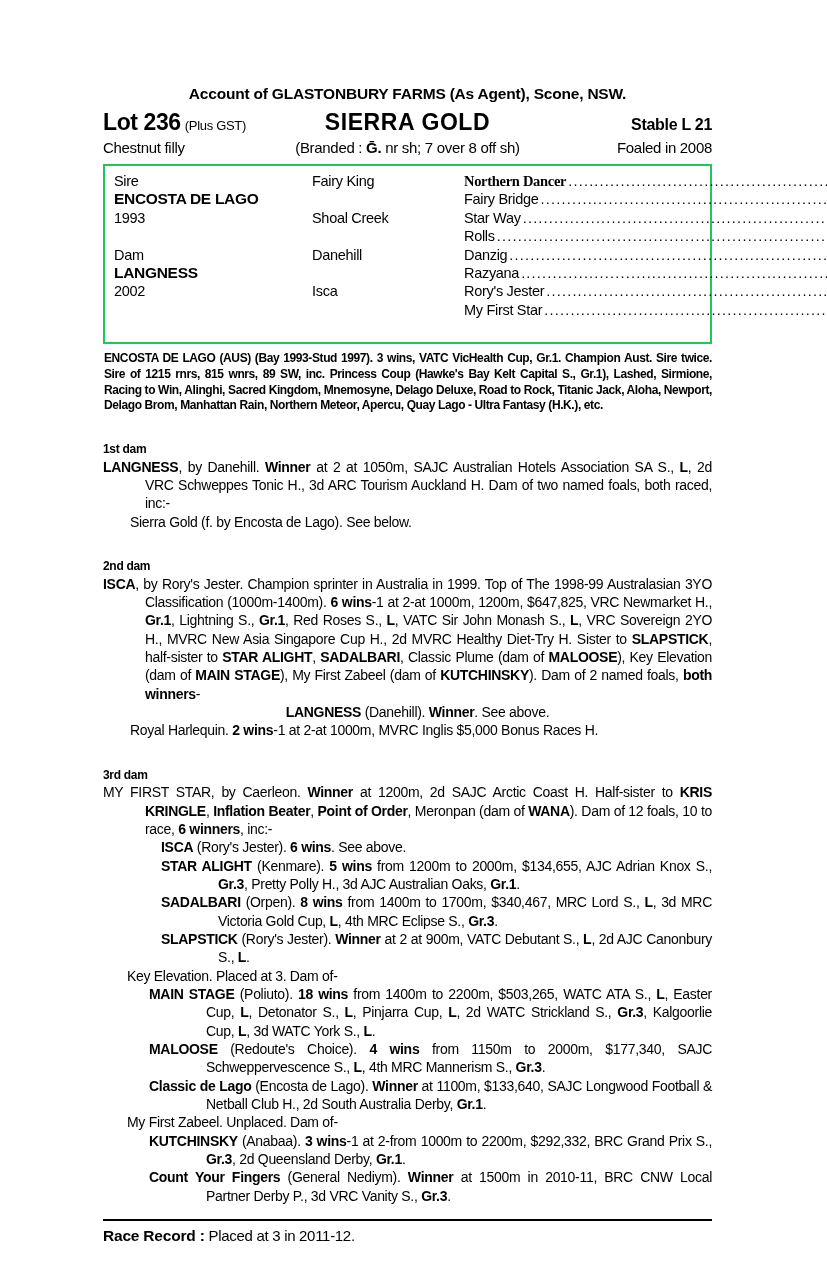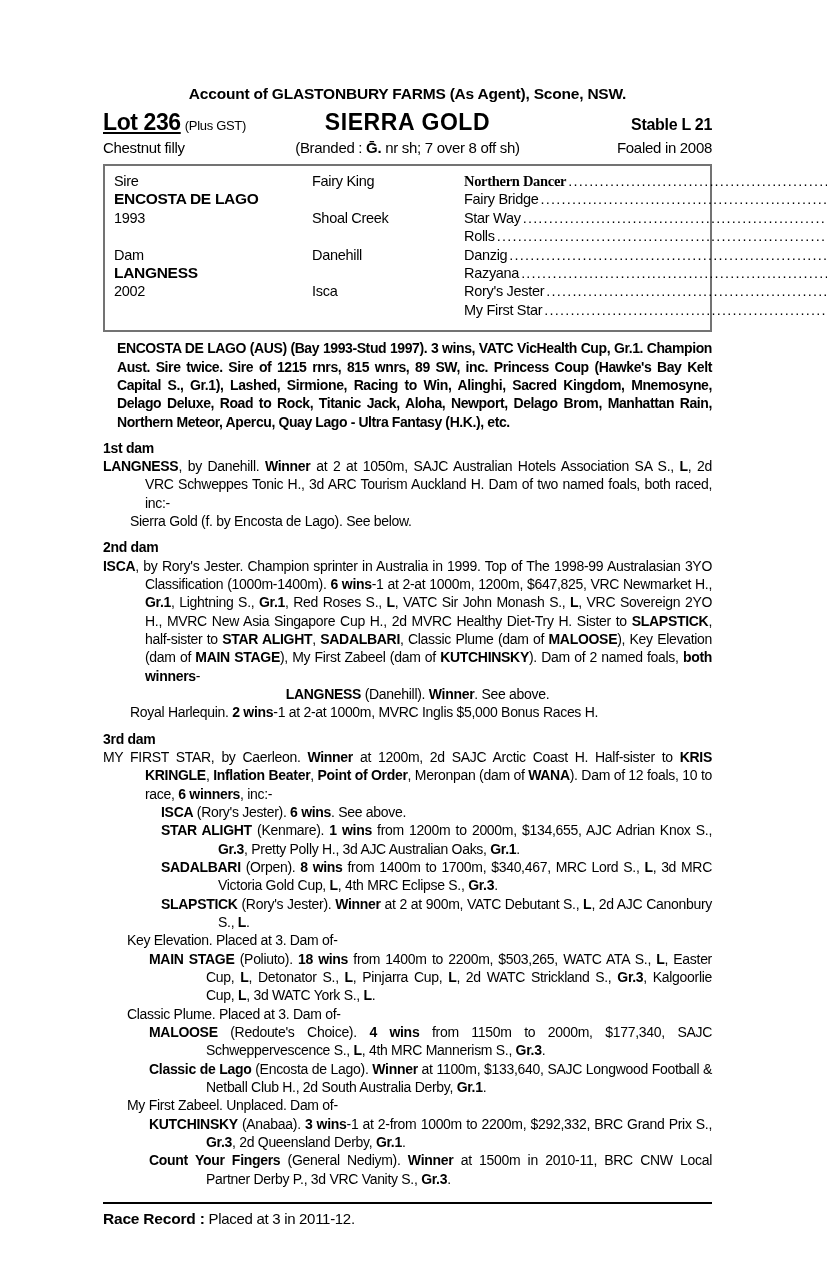--- a/index.html
+++ b/index.html
@@ -8,50 +8,50 @@
     box-sizing:border-box;padding:84px 115px 0 103px;overflow:hidden;
     font-family:"Liberation Sans","DejaVu Sans",sans-serif;
     color:#000;font-size:14px;letter-spacing:-0.3px;line-height:1.31;
   }
   p{margin:0;}
   b{font-weight:bold;}
   
   .account{text-align:center;font-weight:bold;font-size:15.5px;letter-spacing:-0.2px;}
   .lot-row{display:grid;grid-template-columns:1fr auto 1fr;align-items:baseline;margin-top:3px;}
   .lot-left{white-space:nowrap;}
-  .lot-num{font-weight:bold;font-size:23px;letter-spacing:-0.4px;text-decoration:underline;}
+  .lot-num{font-weight:bold;font-size:23px;letter-spacing:-0.4px;}
   .gst{font-size:13px;margin-left:4px;}
   .horse-name{font-weight:bold;font-size:23px;letter-spacing:0.6px;text-align:left;padding:0 10px;}
   .stable{font-weight:bold;font-size:16px;text-align:right;white-space:nowrap;}
   .sub-row{display:grid;grid-template-columns:1fr auto 1fr;align-items:baseline;margin-top:1px;font-size:15px;}
   .sub-left{white-space:nowrap;}
   .brand-line{text-align:center;white-space:nowrap;padding:0 10px;}
   .brand-glyph{font-weight:600;}
   .foaled{text-align:right;white-space:nowrap;}
   
   .ptable{
-    border:2px solid #737373;margin-top:6px;padding:6px 9px 11px 9px;
+    border:2px solid #22c55e;margin-top:6px;padding:6px 9px 23px 9px;
     display:grid;grid-template-columns:198px 152px 1fr;grid-auto-rows:18.4px;
     font-size:14.5px;letter-spacing:-0.3px;
   }
   .ptable span{white-space:nowrap;line-height:18.4px;}
   .pname{font-weight:bold;font-size:15.5px;}
   .c-sire-label{grid-area:1/1;} .c-sire-name{grid-area:2/1;} .c-sire-year{grid-area:3/1;}
   .c-dam-label{grid-area:5/1;}  .c-dam-name{grid-area:6/1;}  .c-dam-year{grid-area:7/1;}
   .c-sire-sire{grid-area:1/2;}  .c-sire-dam{grid-area:3/2;}
   .c-dam-sire{grid-area:5/2;}   .c-dam-dam{grid-area:7/2;}
   .g3row{grid-column:3;display:flex;align-items:baseline;line-height:18.4px;}
   .g3l{white-space:nowrap;}
   .g3lead{flex:1 1 auto;overflow:hidden;white-space:nowrap;margin:0 2px;}
   .g3lead::after{content:"........................................................................";letter-spacing:1.2px;}
   .g3b{font-weight:bold;font-family:Liberation Serif, serif;}
   
   .bodywrap{margin-top:7px;}
-  .p-sire{font-weight:bold;text-align:justify;margin:0 0 0 14px;font-size:14px;letter-spacing:-0.4px;}
-  .p-h{font-weight:bold;font-size:14px;margin-top:8px;}
+  .p-sire{font-weight:bold;text-align:justify;margin:0 0 0 1px;font-size:12px;letter-spacing:-0.4px;}
+  .p-h{font-weight:bold;font-size:12px;margin-top:28px;}
   .p-dam{text-align:justify;padding-left:42px;text-indent:-42px;}
   .p-sub1{margin-left:20px;text-align:center;}
   .p-sub1b{margin-left:27px;}
   .p-prog{text-align:justify;margin-left:28px;padding-left:87px;text-indent:-57px;}
   .p-branch{margin-left:24px;}
   .p-prog2{text-align:justify;margin-left:46px;padding-left:57px;text-indent:-57px;}
   
   .race{border-top:2px solid #000;margin-top:14px;padding-top:5px;font-size:15px;}
   .race-label{font-weight:bold;font-size:15.5px;letter-spacing:-0.2px;}
 </style>
@@ -126,26 +126,25 @@
       <p class="p-h"><b>1st dam</b></p>
       <p class="p-dam"><b>LANGNESS</b>, by Danehill. <b>Winner</b> at 2 at 1050m, SAJC Australian Hotels Association SA S., <b>L</b>, 2d VRC Schweppes Tonic H., 3d ARC Tourism Auckland H. Dam of two named foals, both raced, inc:-</p>
       <p class="p-sub1b">Sierra Gold (f. by Encosta de Lago). See below.</p>
       <p class="p-h"><b>2nd dam</b></p>
       <p class="p-dam"><b>ISCA</b>, by Rory's Jester. Champion sprinter in Australia in 1999. Top of The 1998-99 Australasian 3YO Classification (1000m-1400m). <b>6 wins</b>-1 at 2-at 1000m, 1200m, $647,825, VRC Newmarket H., <b>Gr.1</b>, Lightning S., <b>Gr.1</b>, Red Roses S., <b>L</b>, VATC Sir John Monash S., <b>L</b>, VRC Sovereign 2YO H., MVRC New Asia Singapore Cup H., 2d MVRC Healthy Diet-Try H. Sister to <b>SLAPSTICK</b>, half-sister to <b>STAR ALIGHT</b>, <b>SADALBARI</b>, Classic Plume (dam of <b>MALOOSE</b>), Key Elevation (dam of <b>MAIN STAGE</b>), My First Zabeel (dam of <b>KUTCHINSKY</b>). Dam of 2 named foals, <b>both winners</b>-</p>
       <p class="p-sub1"><b>LANGNESS</b> (Danehill). <b>Winner</b>. See above.</p>
       <p class="p-sub1b">Royal Harlequin. <b>2 wins</b>-1 at 2-at 1000m, MVRC Inglis $5,000 Bonus Races H.</p>
       <p class="p-h"><b>3rd dam</b></p>
       <p class="p-dam">MY FIRST STAR, by Caerleon. <b>Winner</b> at 1200m, 2d SAJC Arctic Coast H. Half-sister to <b>KRIS KRINGLE</b>, <b>Inflation Beater</b>, <b>Point of Order</b>, Meronpan (dam of <b>WANA</b>). Dam of 12 foals, 10 to race, <b>6 winners</b>, inc:-</p>
       <p class="p-prog"><b>ISCA</b> (Rory's Jester). <b>6 wins</b>. See above.</p>
-      <p class="p-prog"><b>STAR ALIGHT</b> (Kenmare). <b>1 wins</b> from 1200m to 2000m, $134,655, AJC Adrian Knox S., <b>Gr.3</b>, Pretty Polly H., 3d AJC Australian Oaks, <b>Gr.1</b>.</p>
+      <p class="p-prog"><b>STAR ALIGHT</b> (Kenmare). <b>5 wins</b> from 1200m to 2000m, $134,655, AJC Adrian Knox S., <b>Gr.3</b>, Pretty Polly H., 3d AJC Australian Oaks, <b>Gr.1</b>.</p>
       <p class="p-prog"><b>SADALBARI</b> (Orpen). <b>8 wins</b> from 1400m to 1700m, $340,467, MRC Lord S., <b>L</b>, 3d MRC Victoria Gold Cup, <b>L</b>, 4th MRC Eclipse S., <b>Gr.3</b>.</p>
       <p class="p-prog"><b>SLAPSTICK</b> (Rory's Jester). <b>Winner</b> at 2 at 900m, VATC Debutant S., <b>L</b>, 2d AJC Canonbury S., <b>L</b>.</p>
       <p class="p-branch">Key Elevation. Placed at 3. Dam of-</p>
       <p class="p-prog2"><b>MAIN STAGE</b> (Poliuto). <b>18 wins</b> from 1400m to 2200m, $503,265, WATC ATA S., <b>L</b>, Easter Cup, <b>L</b>, Detonator S., <b>L</b>, Pinjarra Cup, <b>L</b>, 2d WATC Strickland S., <b>Gr.3</b>, Kalgoorlie Cup, <b>L</b>, 3d WATC York S., <b>L</b>.</p>
-      <p class="p-branch">Classic Plume. Placed at 3. Dam of-</p>
       <p class="p-prog2"><b>MALOOSE</b> (Redoute's Choice). <b>4 wins</b> from 1150m to 2000m, $177,340, SAJC Schweppervescence S., <b>L</b>, 4th MRC Mannerism S., <b>Gr.3</b>.</p>
       <p class="p-prog2"><b>Classic de Lago</b> (Encosta de Lago). <b>Winner</b> at 1100m, $133,640, SAJC Longwood Football &amp; Netball Club H., 2d South Australia Derby, <b>Gr.1</b>.</p>
       <p class="p-branch">My First Zabeel. Unplaced. Dam of-</p>
       <p class="p-prog2"><b>KUTCHINSKY</b> (Anabaa). <b>3 wins</b>-1 at 2-from 1000m to 2200m, $292,332, BRC Grand Prix S., <b>Gr.3</b>, 2d Queensland Derby, <b>Gr.1</b>.</p>
       <p class="p-prog2"><b>Count Your Fingers</b> (General Nediym). <b>Winner</b> at 1500m in 2010-11, BRC CNW Local Partner Derby P., 3d VRC Vanity S., <b>Gr.3</b>.</p>
     </div>
 
   <div class="race">
     <span class="race-label">Race Record :</span><span> Placed at 3 in 2011-12.</span>
   </div>

